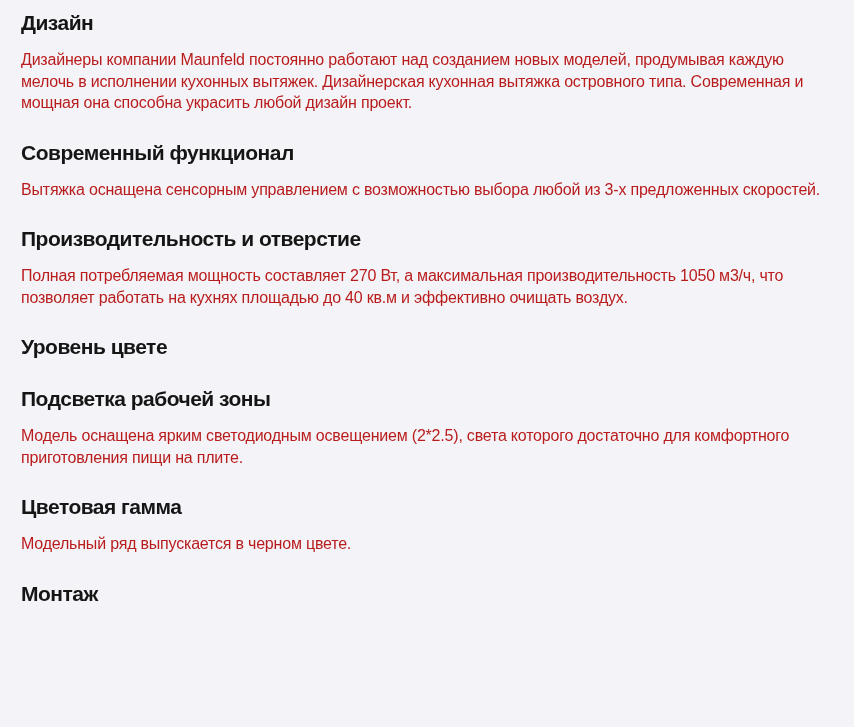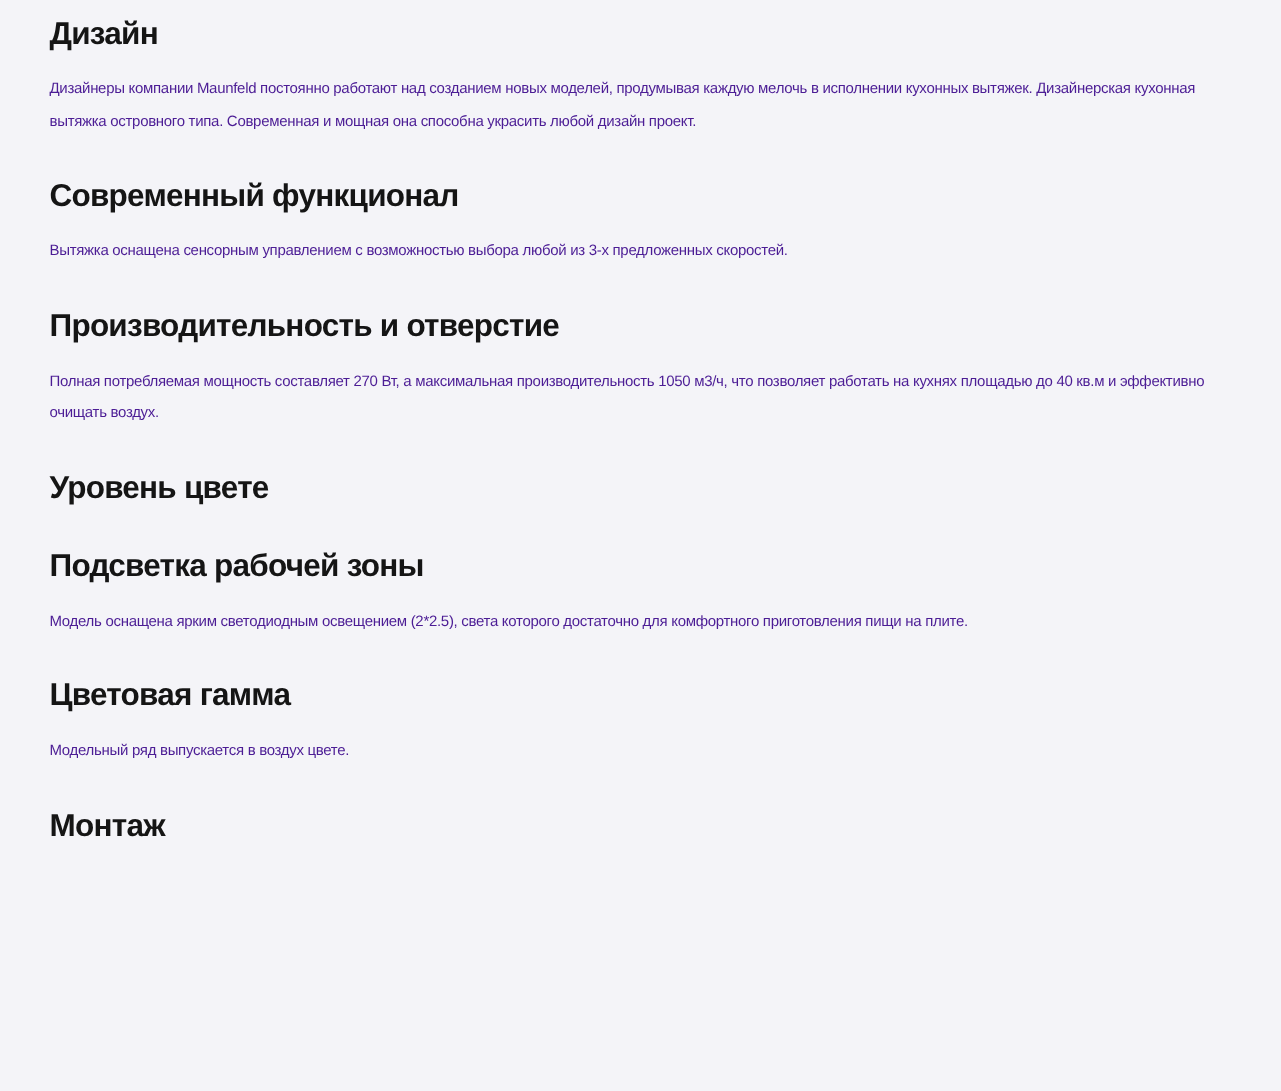--- a/index.html
+++ b/index.html
@@ -13,36 +13,36 @@
     background: #f4f4f8;
     font-family: "Liberation Sans", "DejaVu Sans", sans-serif;
   }
   .page {
     box-sizing: border-box;
     width: 854px;
     height: 727px;
     padding: 9px 21px 0 21px;
   }
   .spec-section {
-    margin: 0 0 25px 12px;
+    margin: 0 0 25px 0;
   }
   .spec-section h2 {
     margin: 0 0 13px 0;
     font-size: 21px;
     line-height: 27px;
     font-weight: 700;
     letter-spacing: -0.5px;
     color: #151515;
   }
   .spec-section p {
     margin: 0;
-    font-size: 10px;
+    font-size: 16px;
     line-height: 21.5px;
     letter-spacing: -0.2px;
-    color: #4c1d95;
+    color: #b91c1c;
     max-width: 812px;
   }
 </style>
 </head>
 <body>
 
 <div class="page">
 
   <section class="spec-section">
     <h2>Дизайн</h2>
@@ -63,20 +63,20 @@
     <h2>Уровень цвете</h2>
   </section>
 
   <section class="spec-section">
     <h2>Подсветка рабочей зоны</h2>
     <p>Модель оснащена ярким светодиодным освещением (2*2.5), света которого достаточно для комфортного приготовления пищи на плите.</p>
   </section>
 
   <section class="spec-section">
     <h2>Цветовая гамма</h2>
-    <p>Модельный ряд выпускается в воздух цвете.</p>
+    <p>Модельный ряд выпускается в черном цвете.</p>
   </section>
 
   <section class="spec-section">
     <h2>Монтаж</h2>
   </section>
 
 </div>
 
 </body></html>

